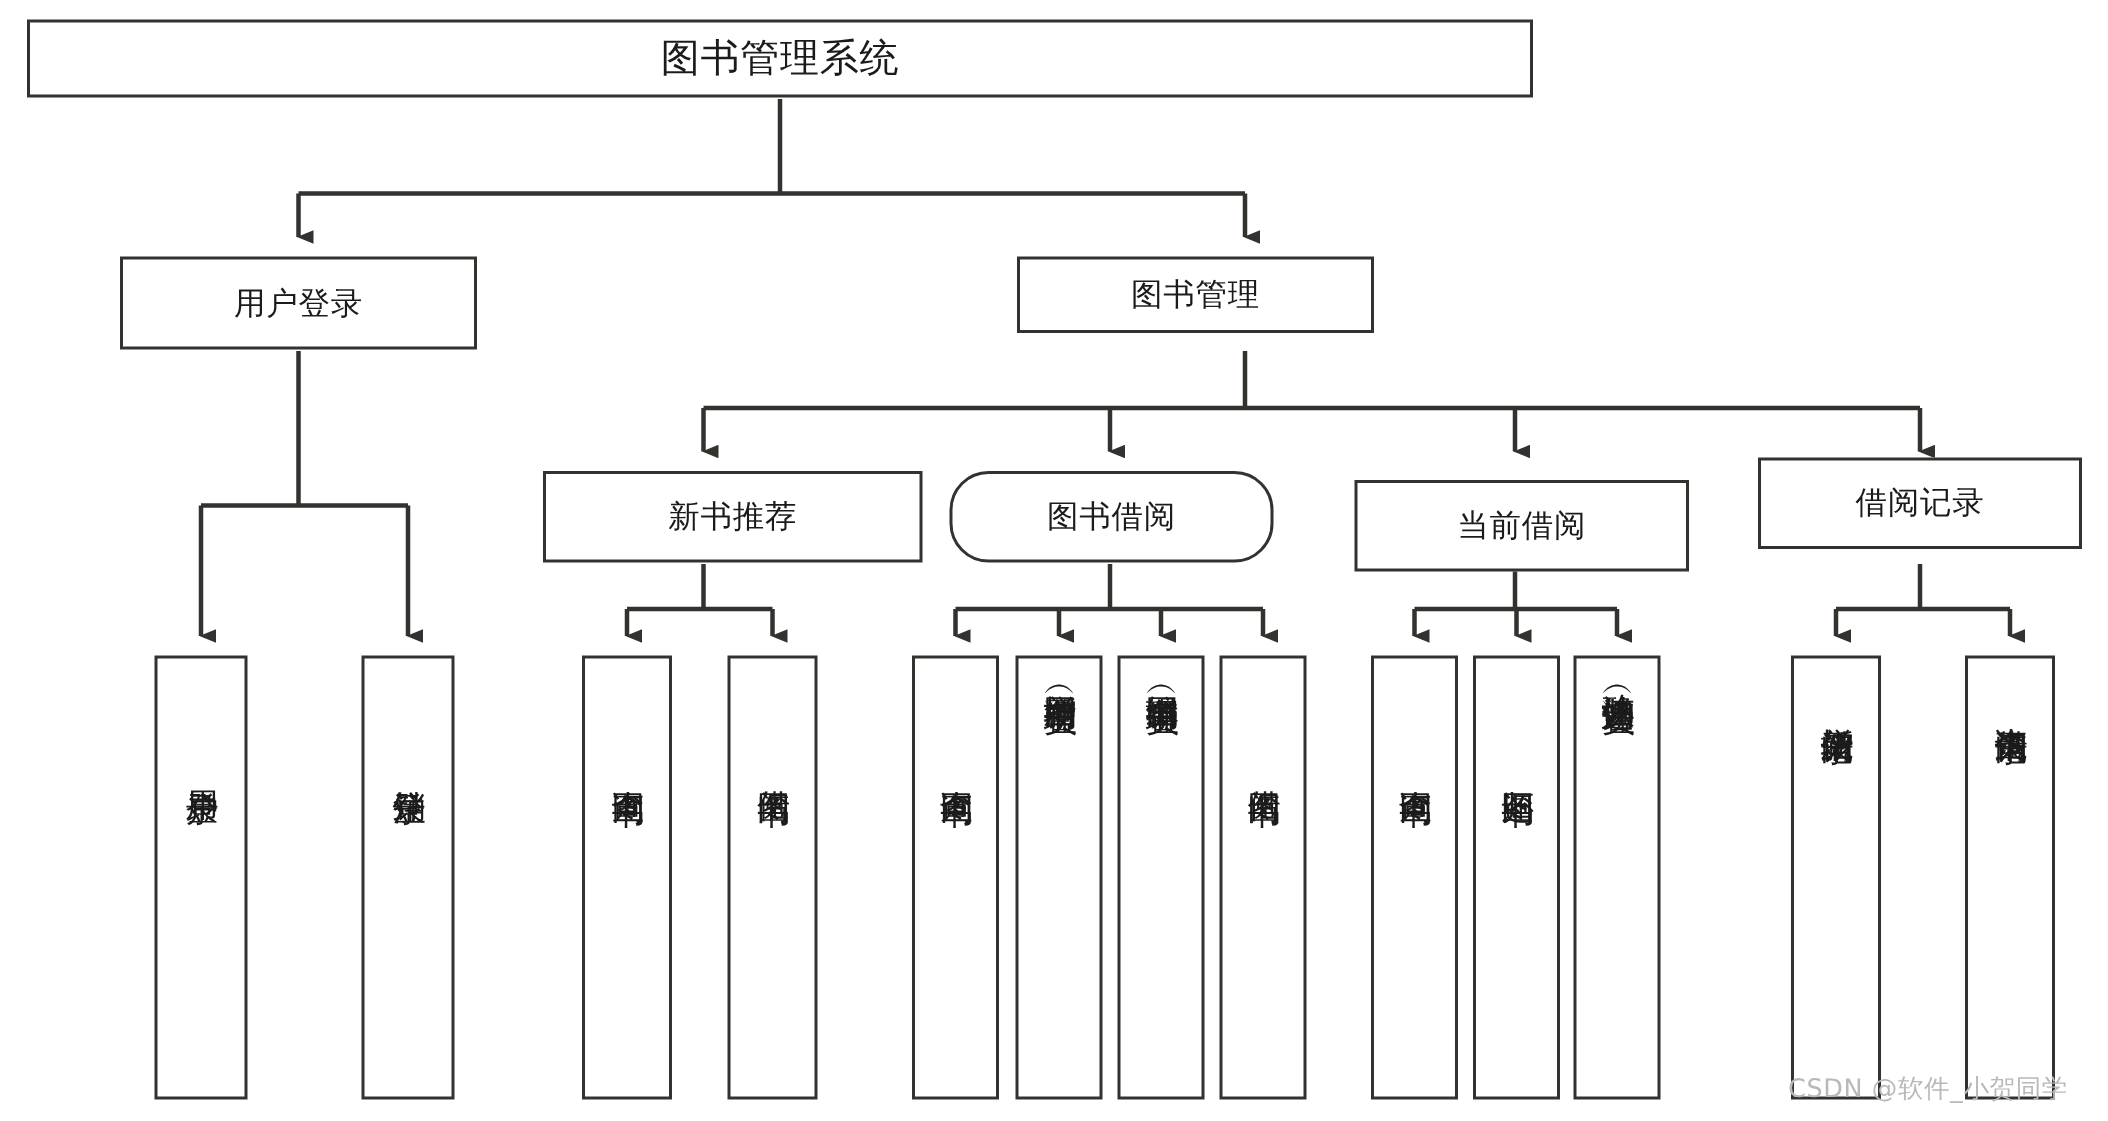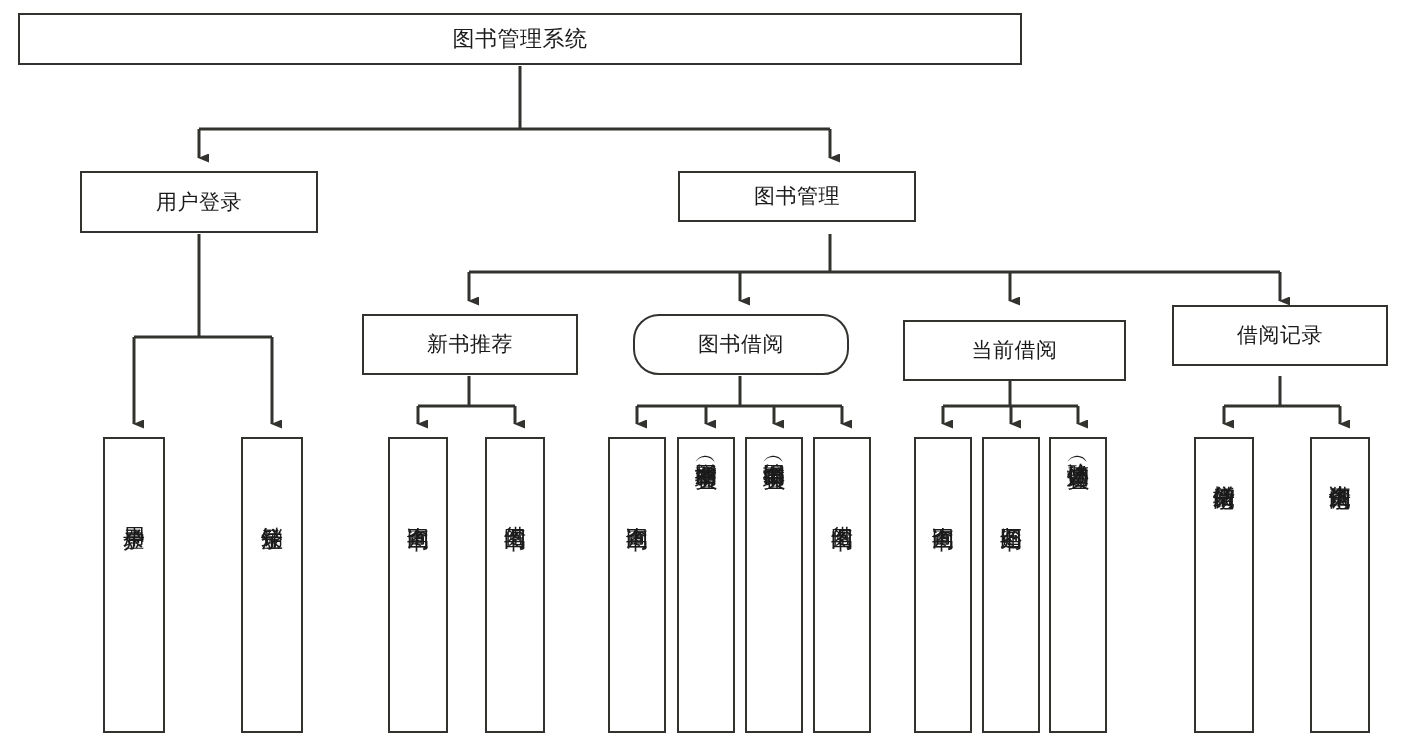--- a/index.html
+++ b/index.html
@@ -50,21 +50,21 @@
     justify-content: center;
     padding-top: 6px;
   }
   .node.vert .label {
     writing-mode: vertical-rl;
     text-orientation: upright;
     font-size: 22px;
     line-height: 1.08;
     letter-spacing: 1px;
   }
-  .node.root .label { font-size: 22px; }
+  .node.root .label { font-size: 26px; }
   .watermark {
     position: absolute;
     color: #b9b9b9;
     font-size: 17px;
     white-space: nowrap;
     letter-spacing: 0.4px;
     font-family: "DejaVu Sans", "Liberation Sans", sans-serif;
   }
 </style>
 </head>
@@ -126,21 +126,21 @@
     <span class="label">图书管理系统</span>
   </div>
 
   <div class="node horiz" style="left:80px; top:171px; width:238px; height:62px;">
     <span class="label">用户登录</span>
   </div>
   <div class="node horiz" style="left:678px; top:171px; width:238px; height:51px;">
     <span class="label">图书管理</span>
   </div>
 
-  <div class="node horiz" style="left:362px; top:314px; width:216px; height:61px;">
+  <div class="node horiz" style="left:362px; top:314px; width:253px; height:61px;">
     <span class="label">新书推荐</span>
   </div>
   <div class="node horiz" style="left:633px; top:314px; width:216px; height:61px;border-radius:26px;">
     <span class="label">图书借阅</span>
   </div>
   <div class="node horiz" style="left:903px; top:320px; width:223px; height:61px;">
     <span class="label">当前借阅</span>
   </div>
   <div class="node horiz" style="left:1172px; top:305px; width:216px; height:61px;">
     <span class="label">借阅记录</span>
@@ -183,14 +183,15 @@
     <span class="label">确认归还（管理员）</span>
   </div>
 
   <div class="node vert" style="left:1194px; top:437px; width:60px; height:296px; padding-top:28px;">
     <span class="label">新增借阅记录</span>
   </div>
   <div class="node vert" style="left:1310px; top:437px; width:60px; height:296px; padding-top:28px;">
     <span class="label">查询借阅记录</span>
   </div>
 
+  <div class="watermark" style="left:1192px; top:714px;">CSDN @软件_小贺同学</div>
 
 </div>
 
 </body></html>

